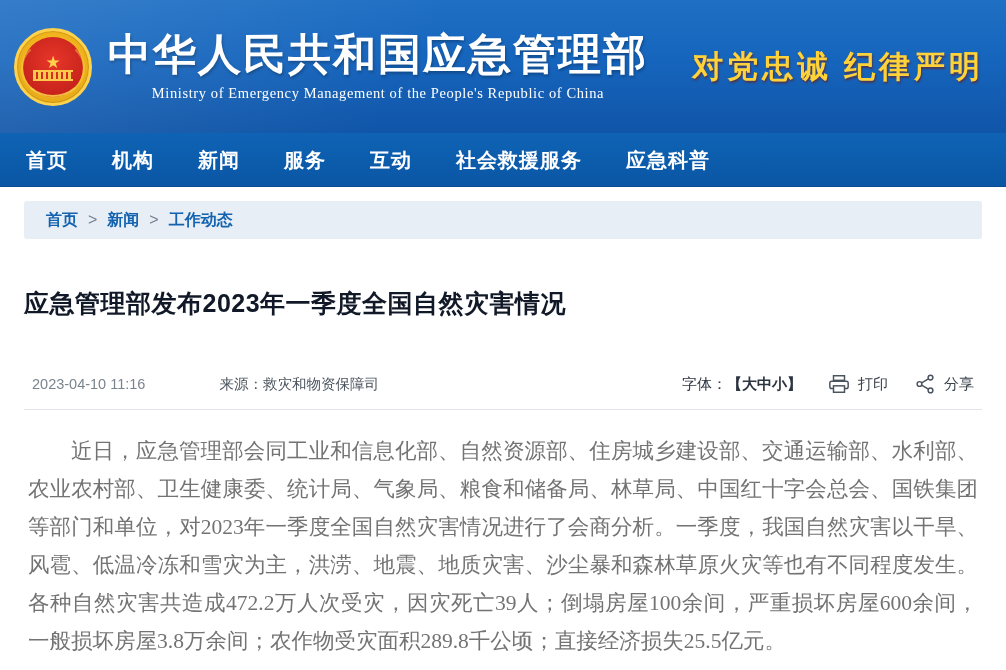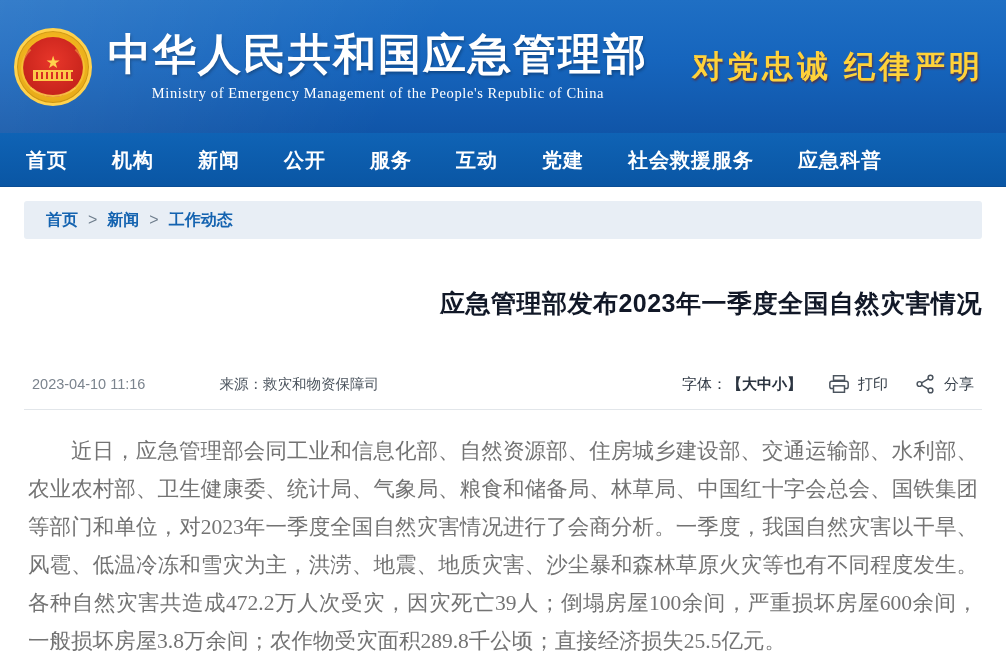--- a/index.html
+++ b/index.html
@@ -157,21 +157,21 @@
     margin: 0 10px;
     font-weight: normal;
   }
 
   
   .article {
     width: 958px;
     margin: 0 auto;
   }
   .article-title {
-    text-align: right;
+    text-align: left;
     font-size: 25px;
     font-weight: bold;
     color: #111827;
     margin-top: 48px;
     letter-spacing: .5px;
   }
   .meta-row {
     margin-top: 53px;
     display: flex;
     align-items: center;
@@ -235,24 +235,22 @@
   </div>
   <div class="slogan">
     <div>对党忠诚 纪律严明</div>
   </div>
 </div>
 
 <div class="navbar">
   <div class="nav-item">首页</div>
   <div class="nav-item">机构</div>
   <div class="nav-item">新闻</div>
-  <div class="nav-item">公开</div>
   <div class="nav-item">服务</div>
   <div class="nav-item">互动</div>
-  <div class="nav-item">党建</div>
   <div class="nav-item">社会救援服务</div>
   <div class="nav-item">应急科普</div>
 </div>
 
 <div class="breadcrumb">
   <span class="crumb">首页</span>
   <span class="sep">&gt;</span>
   <span class="crumb">新闻</span>
   <span class="sep">&gt;</span>
   <span class="crumb last">工作动态</span>

